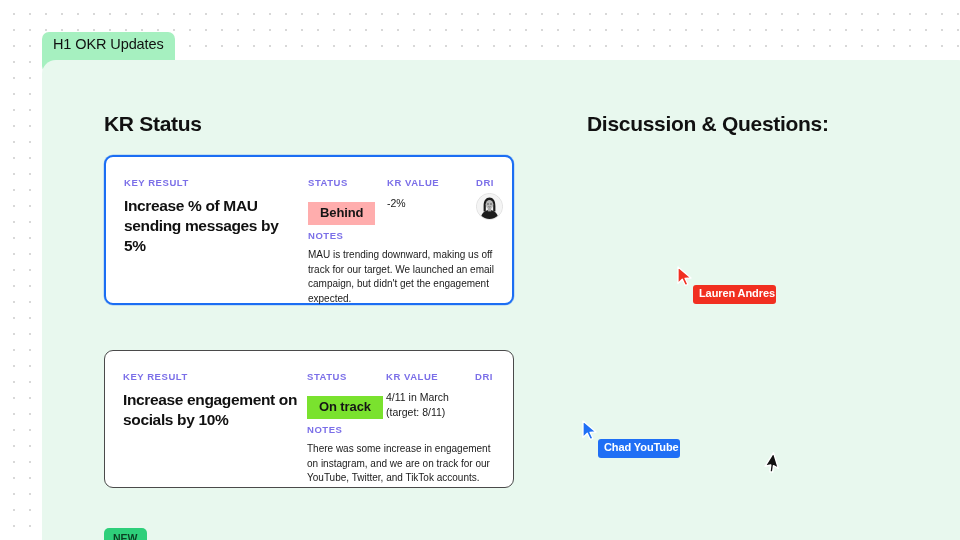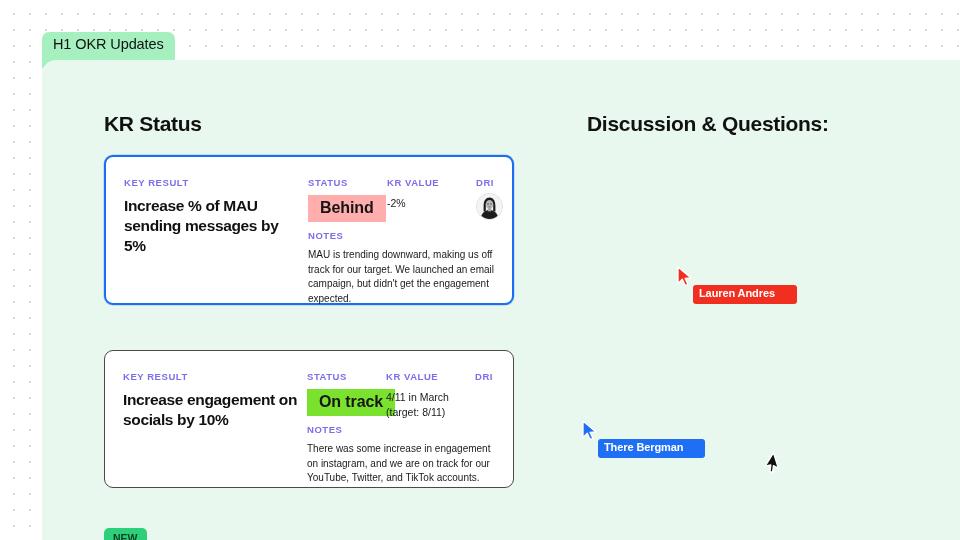--- a/index.html
+++ b/index.html
@@ -106,22 +106,22 @@
   .c-keyresult { position: absolute; left: 18px; top: 20px; }
   .c-keyresult .kr-title { margin-top: 8px; }
 
   .c-status  { position: absolute; left: 202px; top: 20px; }
   .c-value   { position: absolute; left: 281px; top: 20px; width: 80px; }
   .c-dri     { position: absolute; left: 370px; top: 20px; }
   .c-notes   { position: absolute; left: 202px; top: 73px; width: 190px; }
 
   .badge {
     display: inline-block;
-    margin-top: 7px;
-    font-size: 16px;
+    margin-top: 14px;
+    font-size: 13px;
     font-weight: bold;
     color: #151515;
     padding: 4px 12px 5px 12px;
     letter-spacing: -0.1px;
     white-space: nowrap;
     line-height: 1.1;
   }
   .badge.behind   { background: #ffadad; }
   .badge.on-track { background: #7ae22e; }
 
@@ -167,21 +167,21 @@
   }
 
   
   .cursor-group { position: absolute; }
   .cursor-arrow { position: absolute; left: 0; top: 0; }
   .cursor-name {
     position: absolute;
     font-size: 11px;
     font-weight: bold;
     color: #ffffff;
-    padding: 2px 22px 3px 6px;
+    padding: 2px 1px 3px 6px;
     border-radius: 3px;
     white-space: nowrap;
     line-height: 1.25;
     letter-spacing: -0.1px;
   }
   #cursor-lauren { left: 676px; top: 266px; }
   #cursor-lauren .cursor-name { left: 17px; top: 19px; background: #f12f20; }
   #cursor-chad { left: 581px; top: 420px; }
   #cursor-chad .cursor-name { left: 17px; top: 19px; background: #1f6ff5; }
 
@@ -289,20 +289,20 @@
   <svg class="cursor-arrow" width="18" height="22" viewBox="0 0 18 22">
     <path d="M2 1 L2 17.5 L6.3 13.2 L9.2 19.5 L11.8 18.3 L9.0 12.3 L15.0 12.0 Z" fill="#f12f20" stroke="#ffffff" stroke-width="1.3" stroke-linejoin="round"></path>
   </svg>
   <div class="cursor-name">Lauren Andres</div>
 </div>
 
 <div class="cursor-group" id="cursor-chad">
   <svg class="cursor-arrow" width="18" height="22" viewBox="0 0 18 22">
     <path d="M2 1 L2 17.5 L6.3 13.2 L9.2 19.5 L11.8 18.3 L9.0 12.3 L15.0 12.0 Z" fill="#1f6ff5" stroke="#ffffff" stroke-width="1.3" stroke-linejoin="round"></path>
   </svg>
-  <div class="cursor-name">There Bergman</div>
+  <div class="cursor-name">Chad YouTube</div>
 </div>
 
 <svg id="os-pointer" width="20" height="22" viewBox="0 0 20 22">
   <g transform="rotate(32 10 11)">
     <path d="M5 2 L5 18 L9.2 13.9 L12.0 20.0 L14.5 18.9 L11.8 13.0 L17.4 12.7 Z" fill="#111111" stroke="#ffffff" stroke-width="1.4" stroke-linejoin="round"></path>
   </g>
 </svg>
 
 </body></html>

